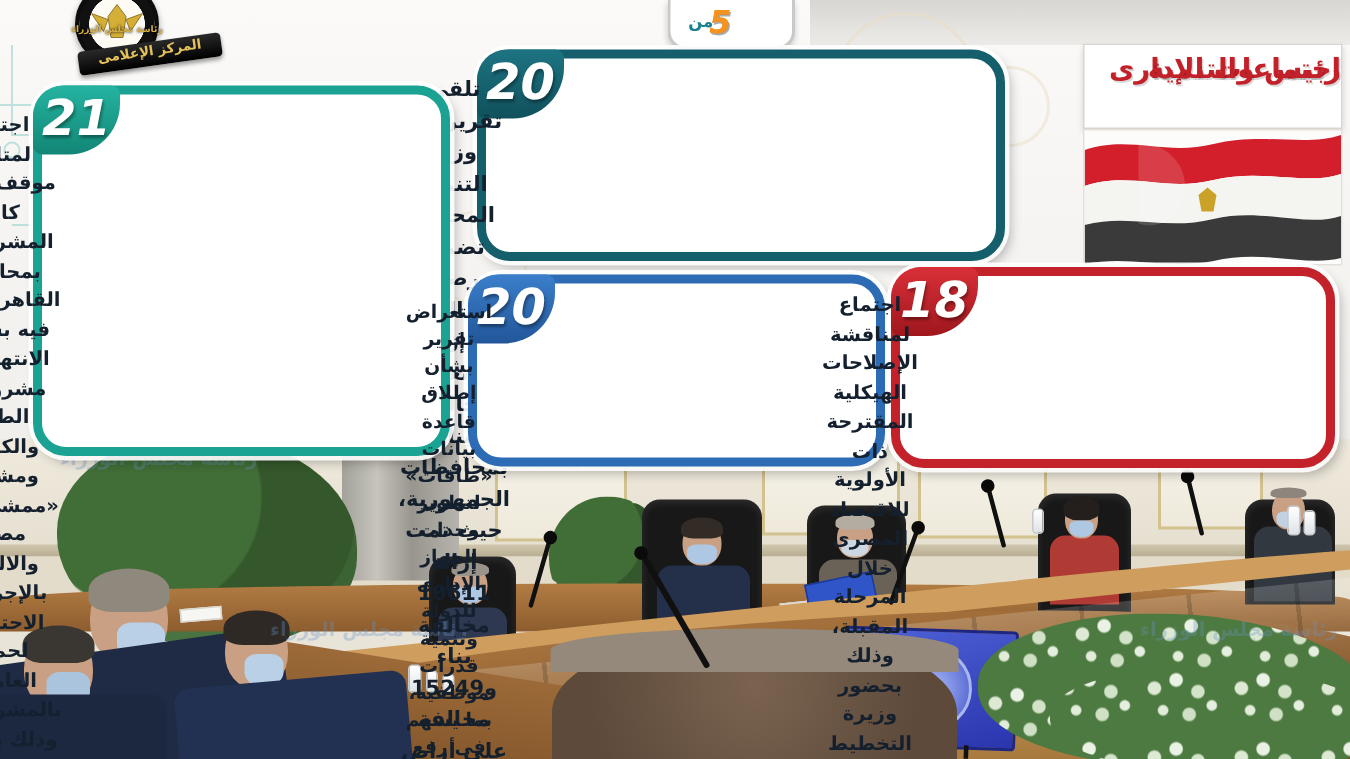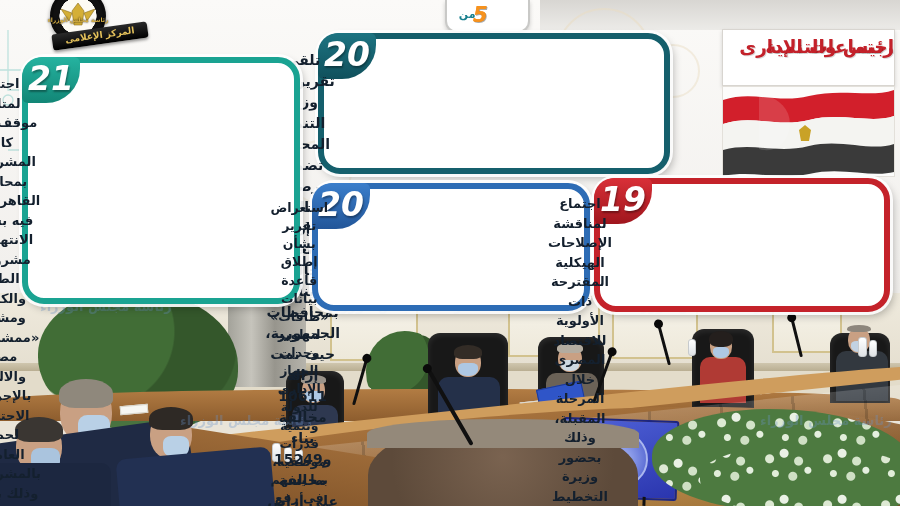--- a/index.html
+++ b/index.html
@@ -284,21 +284,21 @@
       </div>
   </div>
   <div class="card c20">
     <div class="num">20</div>
     <div class="txt">
         <span class="tabspace"></span>
         <span>استعراض تقرير بشأن إطلاق قاعدة بيانات «طاقات» لتطوير وحدات الجهاز الإدارى للدولة وتنمية قدرات موظفيه، بما يسهم فى رفع كفاءة الخدمات المقدمة للمواطنين</span>
       </div>
   </div>
   <div class="card c18">
-    <div class="num">19</div>
+    <div class="num">18</div>
     <div class="txt">
         <span class="tabspace"></span>
         <span>اجتماع لمناقشة الإصلاحات الهيكلية المقترحة ذات الأولوية للاقتصاد المصرى خلال المرحلة المقبلة، وذلك بحضور وزيرة التخطيط والتنمية الاقتصادية، ونائب الوزيرة لشئون التخطيط</span>
       </div>
   </div>
 
   <div class="logo-circle">
     <svg width="50" height="44" viewBox="0 0 50 44" style="left:0;top:8px;">
       <path d="M25,4 L31,12 L29,26 L21,26 L19,12 Z M19,14 L8,10 L16,22 Z M31,14 L42,10 L34,22 Z" fill="#d4af37" stroke="#8a6d1f" stroke-width="0.6"></path>
     </svg>

